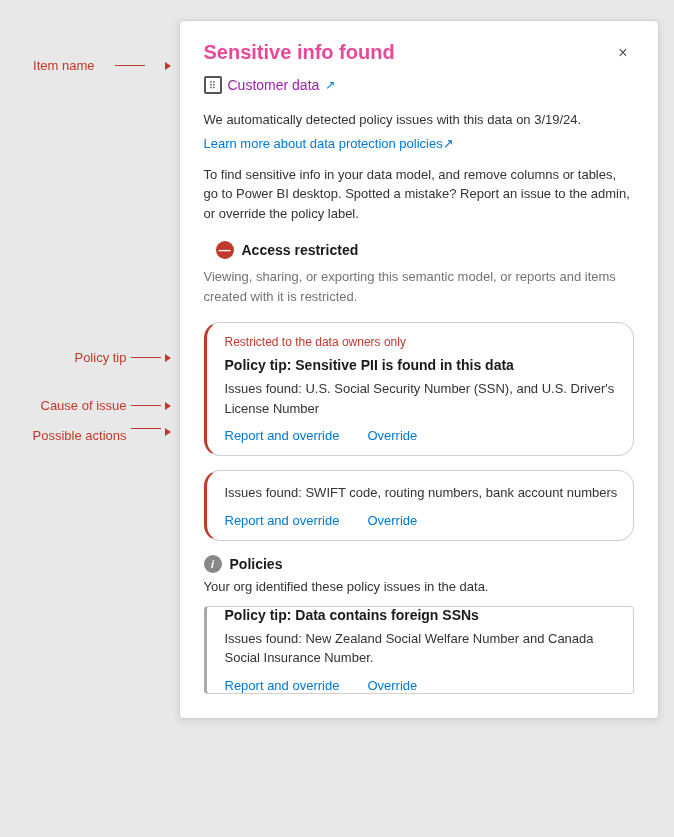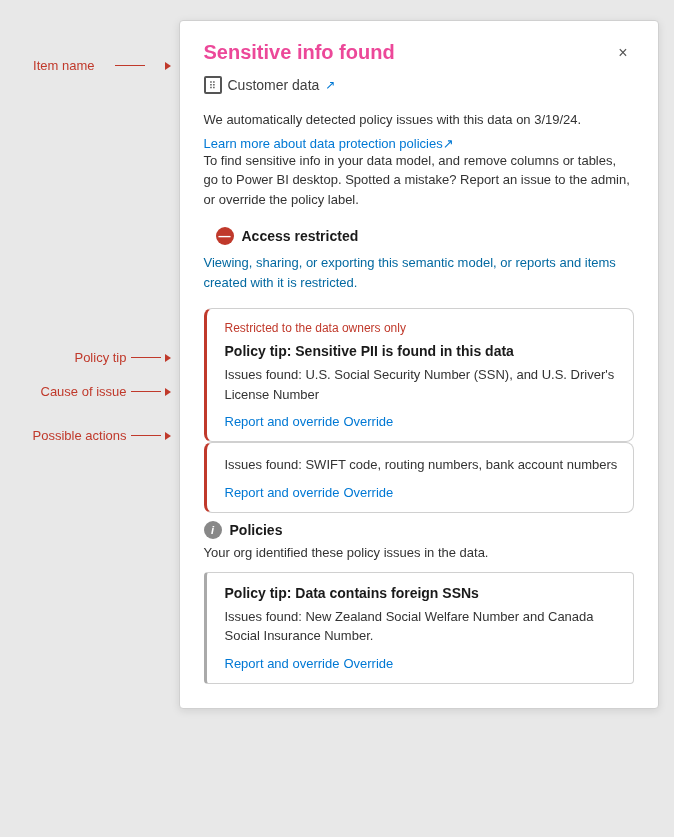--- a/index.html
+++ b/index.html
@@ -73,21 +73,21 @@
       flex-shrink: 0;
     }
 
     .item-icon::before {
       content: '⠿';
       font-size: 10px;
       color: #555;
     }
 
     .item-name-text {
-      color: #404040;
+      color: #a21caf;
       font-size: 14px;
       font-weight: 500;
     }
 
     .external-link-icon {
       color: #0078d4;
       font-size: 12px;
       cursor: pointer;
     }
 
@@ -104,21 +104,21 @@
       cursor: pointer;
       text-decoration: none;
       display: inline-flex;
       align-items: center;
     }
 
     .section-text {
       color: #333;
       font-size: 13px;
       line-height: 1.5;
-      margin-top: 0;
+      margin-top: 14px;
       margin-bottom: 18px;
     }
 
     .access-restricted-header {
       display: flex;
       align-items: center;
       gap: 8px;
       margin-bottom: 8px;
       padding-left: 12px;
     }
@@ -142,30 +142,31 @@
       line-height: 1;
     }
 
     .access-restricted-title {
       font-size: 14px;
       font-weight: 600;
       color: #1a1a1a;
     }
 
     .access-restricted-desc {
-      color: #0369a1;
+      color: #737373;
       font-size: 13px;
       line-height: 1.5;
       margin-bottom: 16px;
     }
 
     .policy-card {
       border: 1px solid #d0d0d0;
-      border-radius: 8px;
+      border-radius: 16px;
       padding: 12px 14px;
+      margin-bottom: 14px;
       position: relative;
       padding-left: 18px;
       border-left: 3px solid #c0392b;
     }
 
     .policy-card-restrict-label {
       color: #c0392b;
       font-size: 12px;
       margin-bottom: 8px;
     }
@@ -179,21 +180,21 @@
 
     .policy-card-issues {
       color: #333;
       font-size: 13px;
       line-height: 1.5;
       margin-bottom: 10px;
     }
 
     .policy-card-actions {
       display: flex;
-      gap: 4px;
+      gap: 28px;
       align-items: center;
     }
 
     .action-link {
       color: #0078d4;
       font-size: 13px;
       cursor: pointer;
       text-decoration: none;
     }
 
@@ -232,21 +233,21 @@
     .policies-desc {
       color: #333;
       font-size: 13px;
       margin-bottom: 12px;
     }
 
     .policy-card-gray {
       border: 1px solid #d0d0d0;
       border-left: 3px solid #aaa;
       border-radius: 4px;
-      padding: 12px 14px;
+      padding: 0 14px;
       padding-left: 18px;
     }
 
     .ann-label {
       color: #c0392b;
       font-size: 13px;
     }
   </style>
 </head>
 <body>
@@ -260,27 +261,27 @@
       <div style="width:30px; height:1px; background:#c0392b;"></div>
       <div style="width:0;height:0;border-top:4px solid transparent;border-bottom:4px solid transparent;border-left:6px solid #c0392b;"></div>
     </div>
 
     <div style="position:absolute; top:330px; right:0; display:flex; align-items:center; gap:4px; justify-content:flex-end;">
       <span class="ann-label">Policy tip</span>
       <div style="width:30px; height:1px; background:#c0392b;"></div>
       <div style="width:0;height:0;border-top:4px solid transparent;border-bottom:4px solid transparent;border-left:6px solid #c0392b;"></div>
     </div>
 
-    <div style="position:absolute; top:364px; right:0; display:flex; align-items:center; gap:4px; justify-content:flex-end;">
+    <div style="position:absolute; top:378px; right:0; display:flex; align-items:center; gap:4px; justify-content:flex-end;">
       <span class="ann-label">Cause of issue</span>
       <div style="width:30px; height:1px; background:#c0392b;"></div>
       <div style="width:0;height:0;border-top:4px solid transparent;border-bottom:4px solid transparent;border-left:6px solid #c0392b;"></div>
     </div>
 
-    <div style="position:absolute; top:408px; right:0; display:flex; align-items:center; gap:4px; justify-content:flex-end;">
+    <div style="position:absolute; top:408px; right:0; display:flex; align-items:flex-start; gap:4px; justify-content:flex-end;">
       <span class="ann-label">Possible actions</span>
       <div style="width:30px; height:1px; background:#c0392b;"></div>
       <div style="width:0;height:0;border-top:4px solid transparent;border-bottom:4px solid transparent;border-left:6px solid #c0392b;"></div>
     </div>
   </div>
 
   <div class="panel">
     
     <div class="panel-header">
       <span class="panel-title">Sensitive info found</span>

